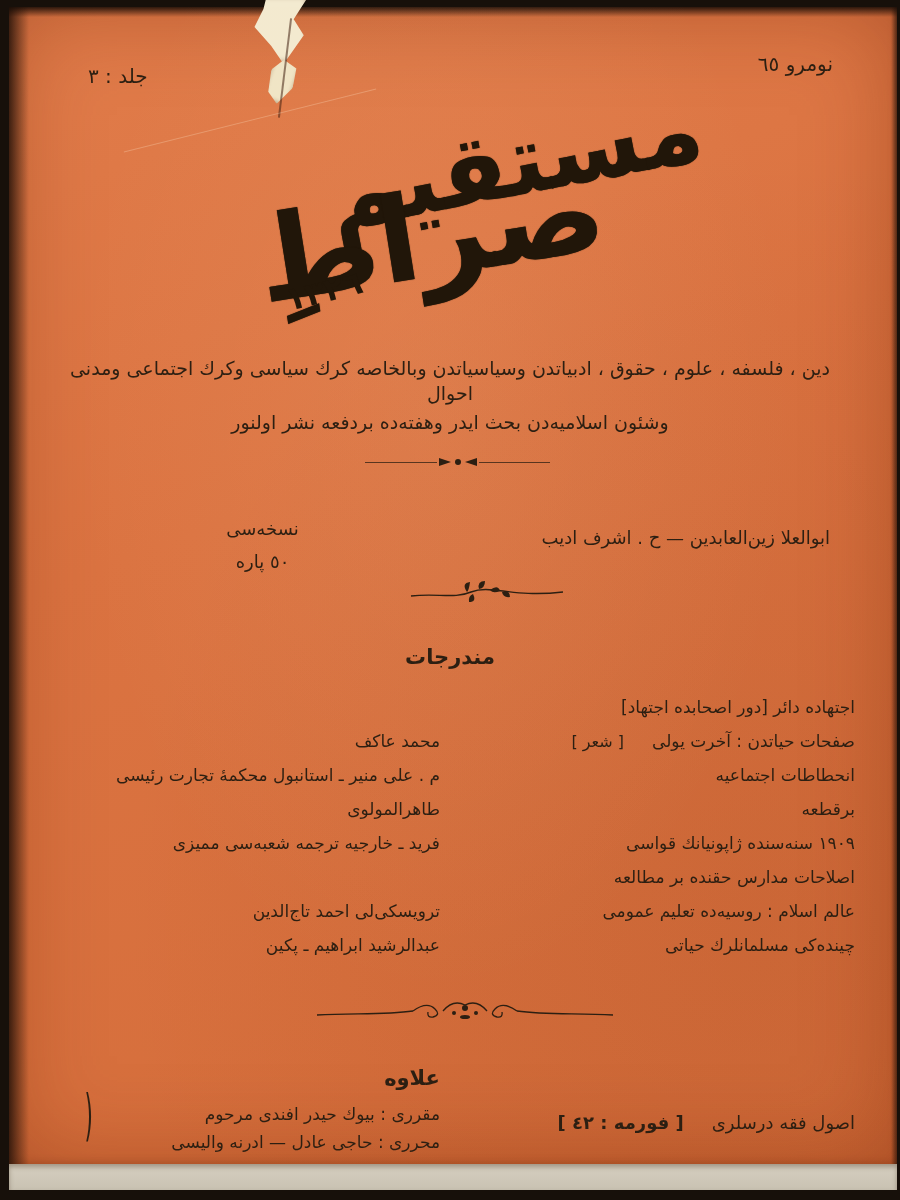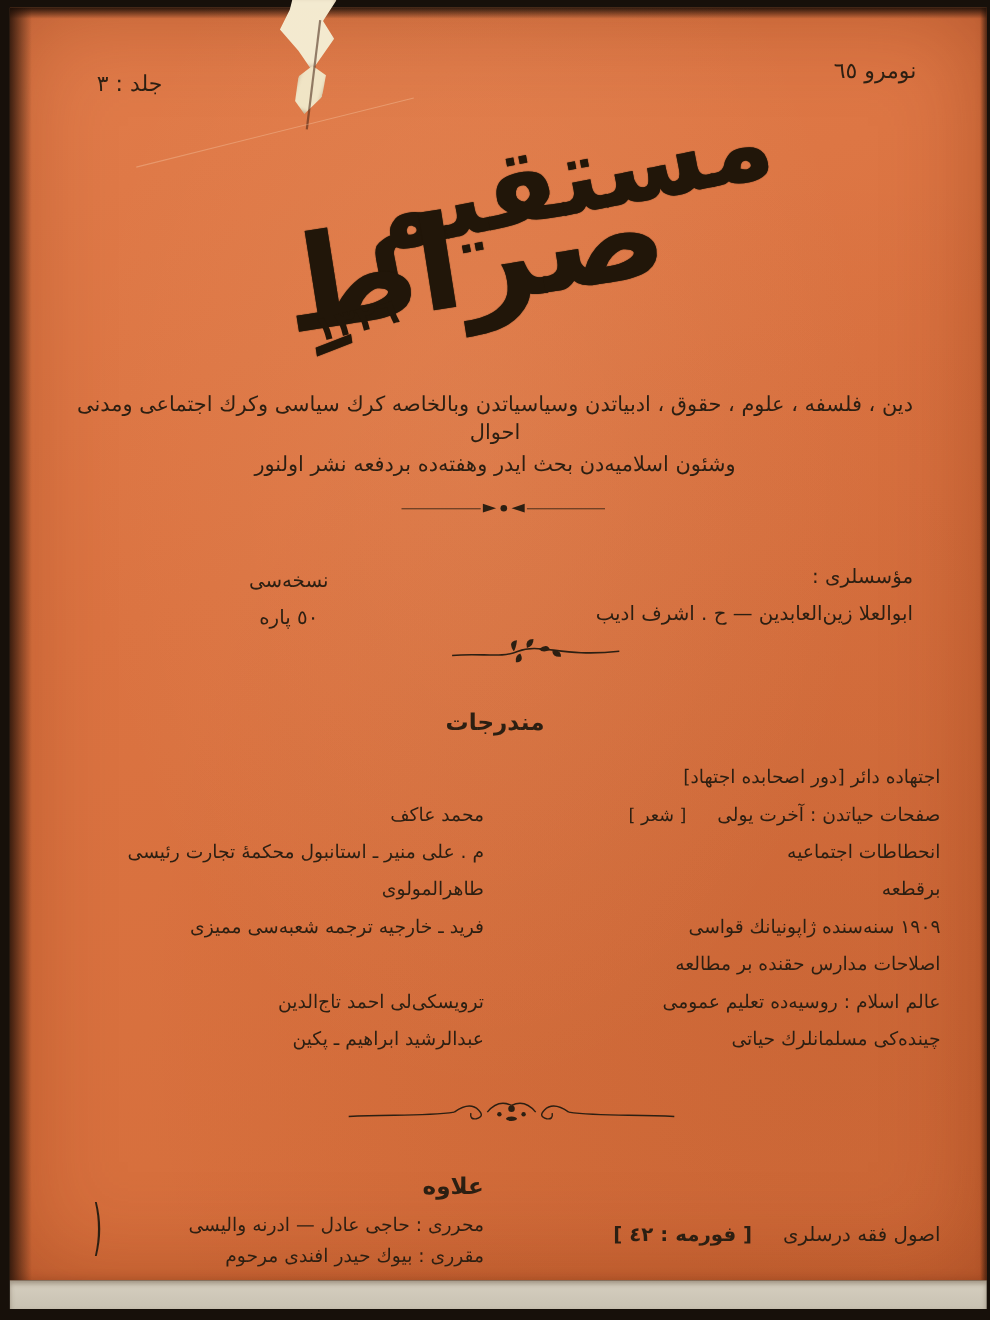--- a/index.html
+++ b/index.html
@@ -127,21 +127,20 @@
 
 <div class="abs divider1">
   <span class="ln"></span>
     <span class="arr-r"></span>
     <span class="dot"></span>
     <span class="arr-l"></span>
     <span class="ln"></span>
 </div>
 
 <div class="abs founders">
-  <div class="f-label">مؤسسلرى :</div>
   <div class="f-names">ابوالعلا زين‌العابدين — ح . اشرف اديب</div>
 </div>
 
 <div class="abs price">
   <div>نسخه‌سى</div>
   <div class="p-amount">٥٠ پاره</div>
 </div>
 
 <div class="abs divider2">
   <svg width="160" height="26" viewBox="0 0 160 26">
@@ -209,15 +208,15 @@
 </div>
 
 <div class="abs supp-heading">علاوه</div>
 
 <div class="abs supp-right">
   <span>اصول فقه درسلرى</span><span class="supp-forma">[ فورمه : ٤٢ ]</span>
 </div>
 
 <div class="abs supp-left">
   <span class="supp-brace">(</span>
+  <div class="supp-line">مقررى : بيوك حيدر افندى مرحوم</div>
   <div class="supp-line">محررى : حاجى عادل — ادرنه واليسى</div>
-  <div class="supp-line">مقررى : بيوك حيدر افندى مرحوم</div>
 </div>
 
 </body></html>

